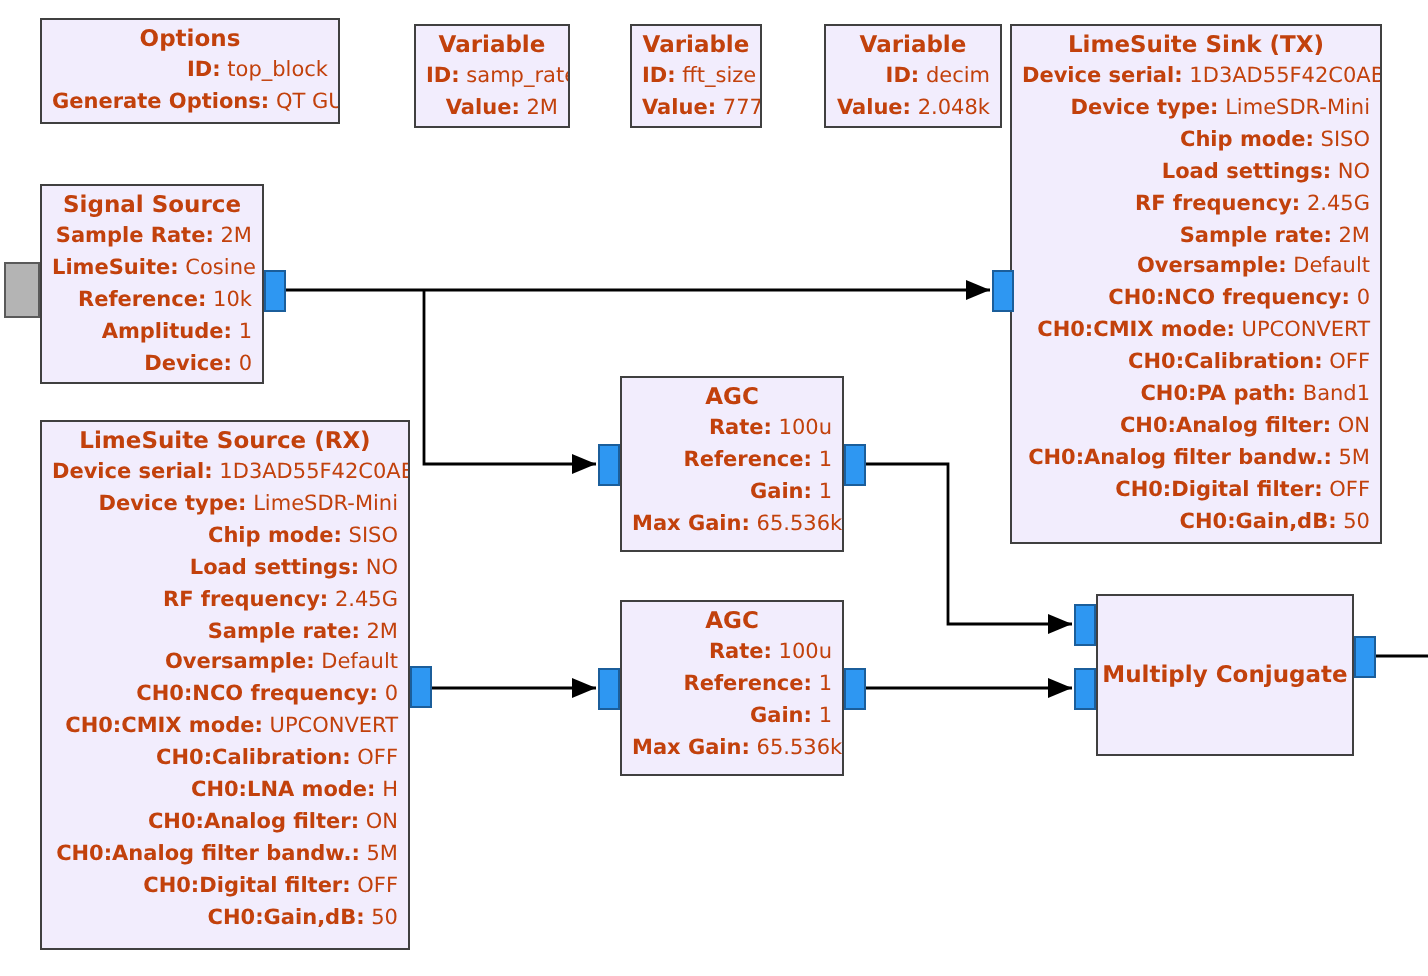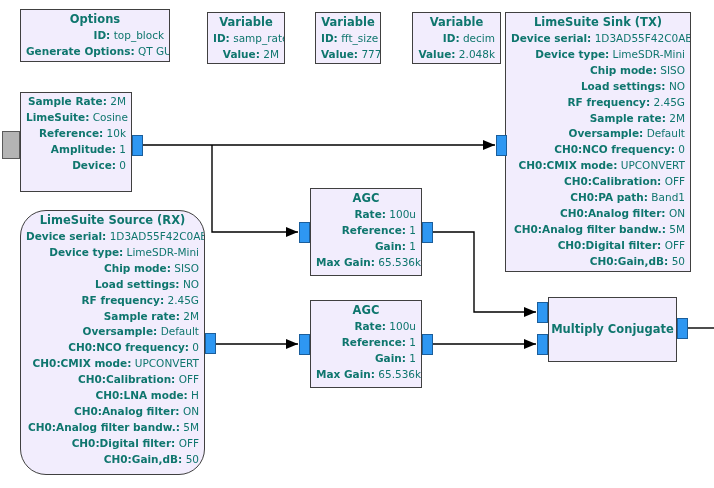--- a/index.html
+++ b/index.html
@@ -1,20 +1,20 @@
 <!DOCTYPE html>
 <html style="--canvas-bg: #ffffff; --block-fill: #f2edfd; --block-border: #404040; --port-fill: #2e97f2; --port-border: #1b5e9b; --gray-port-fill: #b4b4b4; --wire-color: #000000;"><head>
 <meta charset="utf-8">
 <style>
   html,body{margin:0;padding:0;}
   body{width:714px;height:488px;background:#fff;font-family:"DejaVu Sans","Liberation Sans",sans-serif;}
   #canvas{position:relative;width:714px;height:488px;overflow:hidden;background:var(--canvas-bg,#ffffff);}
   #wires{position:absolute;left:0;top:0;}
   .block{position:absolute;box-sizing:border-box;background:var(--block-fill,#f2edfd);
-         border:1.5px solid var(--block-border,#404040);padding:1px 5px;color:#0f766e;overflow:hidden;}
+         border:1.5px solid var(--block-border,#404040);padding:1px 5px;color:#c2410c;overflow:hidden;}
   .block .title{font-size:11.5px;font-weight:bold;text-align:center;line-height:17px;white-space:nowrap;}
   .block .param{font-size:10.5px;line-height:15.9px;white-space:nowrap;text-align:right;}
   .param .pl{font-weight:bold;}
   .block.titleonly{display:flex;align-items:center;justify-content:center;padding:0;}
   .port{position:absolute;box-sizing:border-box;background:var(--port-fill,#2e97f2);
         border:1px solid var(--port-border,#1b5e9b);}
   .port.gray{background:var(--gray-port-fill,#b4b4b4);border-color:#5a5a5a;}
 </style>
 </head>
 <body>
@@ -48,20 +48,21 @@
         <div class="title">Variable</div>
         <div class="param"><span class="pl">ID:</span> <span class="pv">fft_size</span></div>
         <div class="param"><span class="pl">Value:</span> <span class="pv">777</span></div>
       </div>
       <div class="block" style="left: 412px; top: 12px; width: 89px; height: 52px;">
         <div class="title">Variable</div>
         <div class="param"><span class="pl">ID:</span> <span class="pv">decim</span></div>
         <div class="param"><span class="pl">Value:</span> <span class="pv">2.048k</span></div>
       </div>
       <div class="block" style="left: 20px; top: 92px; width: 112px; height: 100px;">
+        <div class="title">Signal Source</div>
         <div class="param"><span class="pl">Sample Rate:</span> <span class="pv">2M</span></div>
         <div class="param"><span class="pl">LimeSuite:</span> <span class="pv">Cosine</span></div>
         <div class="param"><span class="pl">Reference:</span> <span class="pv">10k</span></div>
         <div class="param"><span class="pl">Amplitude:</span> <span class="pv">1</span></div>
         <div class="param"><span class="pl">Device:</span> <span class="pv">0</span></div>
       </div>
       <div class="port gray" style="left: 2px; top: 131px; width: 18px; height: 28px;"></div>
       <div class="port" style="left: 132px; top: 135px; width: 11px; height: 21px;"></div>
       <div class="block" style="left: 505px; top: 12px; width: 186px; height: 260px;">
         <div class="title">LimeSuite Sink (TX)</div>
@@ -75,21 +76,21 @@
         <div class="param"><span class="pl">CH0:NCO frequency:</span> <span class="pv">0</span></div>
         <div class="param"><span class="pl">CH0:CMIX mode:</span> <span class="pv">UPCONVERT</span></div>
         <div class="param"><span class="pl">CH0:Calibration:</span> <span class="pv">OFF</span></div>
         <div class="param"><span class="pl">CH0:PA path:</span> <span class="pv">Band1</span></div>
         <div class="param"><span class="pl">CH0:Analog filter:</span> <span class="pv">ON</span></div>
         <div class="param"><span class="pl">CH0:Analog filter bandw.:</span> <span class="pv">5M</span></div>
         <div class="param"><span class="pl">CH0:Digital filter:</span> <span class="pv">OFF</span></div>
         <div class="param"><span class="pl">CH0:Gain,dB:</span> <span class="pv">50</span></div>
       </div>
       <div class="port" style="left: 496px; top: 135px; width: 11px; height: 21px;"></div>
-      <div class="block" style="left: 20px; top: 210px; width: 185px; height: 265px; border-radius: 26px;">
+      <div class="block" style="left: 20px; top: 210px; width: 185px; height: 265px;">
         <div class="title">LimeSuite Source (RX)</div>
         <div class="param"><span class="pl">Device serial:</span> <span class="pv">1D3AD55F42C0AB</span></div>
         <div class="param"><span class="pl">Device type:</span> <span class="pv">LimeSDR-Mini</span></div>
         <div class="param"><span class="pl">Chip mode:</span> <span class="pv">SISO</span></div>
         <div class="param"><span class="pl">Load settings:</span> <span class="pv">NO</span></div>
         <div class="param"><span class="pl">RF frequency:</span> <span class="pv">2.45G</span></div>
         <div class="param"><span class="pl">Sample rate:</span> <span class="pv">2M</span></div>
         <div class="param"><span class="pl">Oversample:</span> <span class="pv">Default</span></div>
         <div class="param"><span class="pl">CH0:NCO frequency:</span> <span class="pv">0</span></div>
         <div class="param"><span class="pl">CH0:CMIX mode:</span> <span class="pv">UPCONVERT</span></div>
@@ -112,20 +113,20 @@
       <div class="port" style="left: 422px; top: 222px; width: 11px; height: 21px;"></div>
       <div class="block" style="left: 310px; top: 300px; width: 112px; height: 88px;">
         <div class="title">AGC</div>
         <div class="param"><span class="pl">Rate:</span> <span class="pv">100u</span></div>
         <div class="param"><span class="pl">Reference:</span> <span class="pv">1</span></div>
         <div class="param"><span class="pl">Gain:</span> <span class="pv">1</span></div>
         <div class="param"><span class="pl">Max Gain:</span> <span class="pv">65.536k</span></div>
       </div>
       <div class="port" style="left: 299px; top: 334px; width: 11px; height: 21px;"></div>
       <div class="port" style="left: 422px; top: 334px; width: 11px; height: 21px;"></div>
-      <div class="block titleonly" style="left: 548px; top: 297px; width: 129px; height: 65px;">
+      <div class="block titleonly" style="left: 548px; top: 297px; width: 129px; height: 81px;">
         <div class="title">Multiply Conjugate</div>
       </div>
       <div class="port" style="left: 537px; top: 302px; width: 11px; height: 21px;"></div>
       <div class="port" style="left: 537px; top: 334px; width: 11px; height: 21px;"></div>
       <div class="port" style="left: 677px; top: 318px; width: 11px; height: 21px;"></div>
     </div>
 </div>
 
 </body></html>

